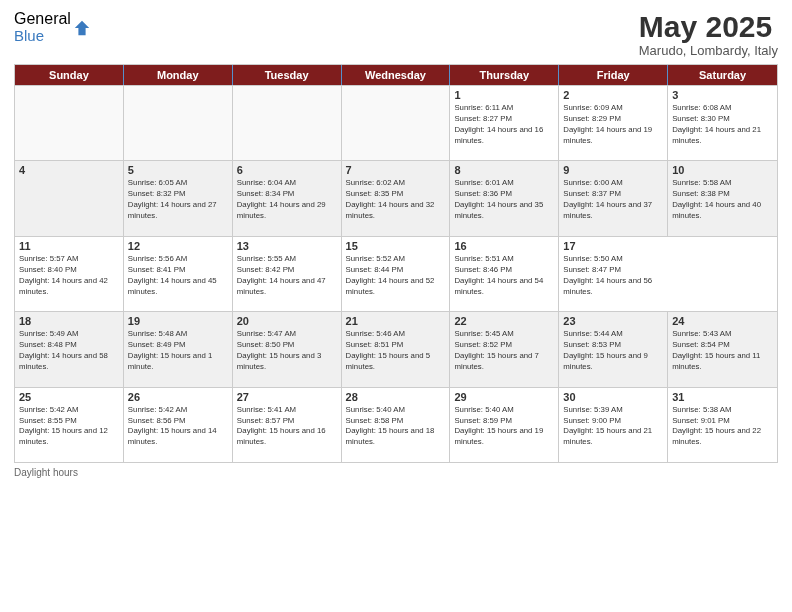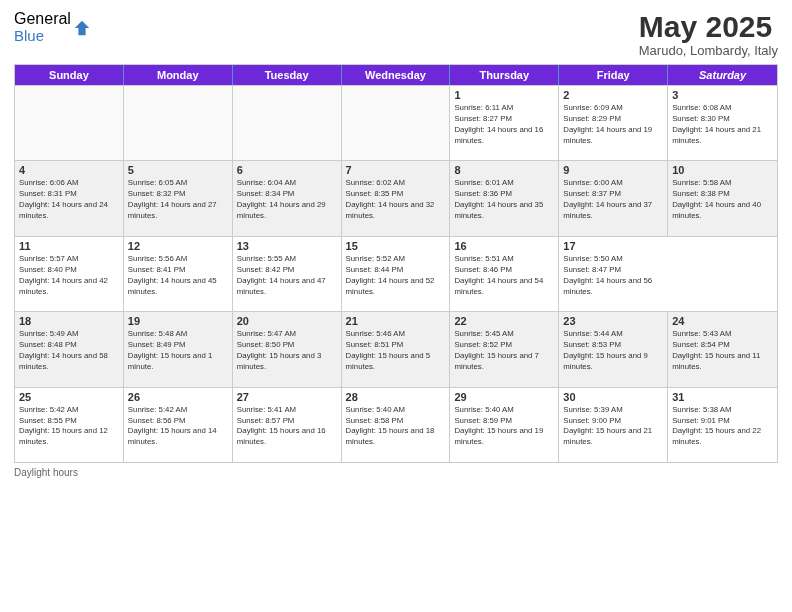--- a/index.html
+++ b/index.html
@@ -57,31 +57,31 @@
     }
     .calendar {
       flex: 1;
       display: flex;
       flex-direction: column;
       border: 1px solid #ccc;
     }
     .cal-header {
       display: grid;
       grid-template-columns: repeat(7, 1fr);
-      background: #6d28d9;
+      background: #7f1d1d;
     }
     .cal-header-cell {
       color: #fff;
       font-size: 11px;
       font-weight: bold;
       text-align: center;
       padding: 4px 2px;
       border-right: 1px solid #5590cc;
     }
-    .cal-header-cell:last-child { border-right: none; font-style: italic; }
+    .cal-header-cell:last-child { border-right: none; }
     .cal-body {
       display: flex;
       flex-direction: column;
       flex: 1;
     }
     .cal-row {
       display: grid;
       grid-template-columns: repeat(7, 1fr);
       flex: 1;
       border-top: 1px solid #ccc;
@@ -160,21 +160,20 @@
             <div class="day-info">Sunrise: 6:09 AM<br>Sunset: 8:29 PM<br>Daylight: 14 hours and 19 minutes.</div>
           </div>
           <div class="cal-cell">
             <div class="day-number">3</div>
             <div class="day-info">Sunrise: 6:08 AM<br>Sunset: 8:30 PM<br>Daylight: 14 hours and 21 minutes.</div>
           </div>
         </div>
         <div class="cal-row">
           <div class="cal-cell shaded">
             <div class="day-number">4</div>
-            <div class="day-info">Sunrise: 6:06 AM<br>Sunset: 8:31 PM<br>Daylight: 14 hours and 24 minutes.</div>
           </div>
           <div class="cal-cell shaded">
             <div class="day-number">5</div>
             <div class="day-info">Sunrise: 6:05 AM<br>Sunset: 8:32 PM<br>Daylight: 14 hours and 27 minutes.</div>
           </div>
           <div class="cal-cell shaded">
             <div class="day-number">6</div>
             <div class="day-info">Sunrise: 6:04 AM<br>Sunset: 8:34 PM<br>Daylight: 14 hours and 29 minutes.</div>
           </div>
           <div class="cal-cell shaded">

